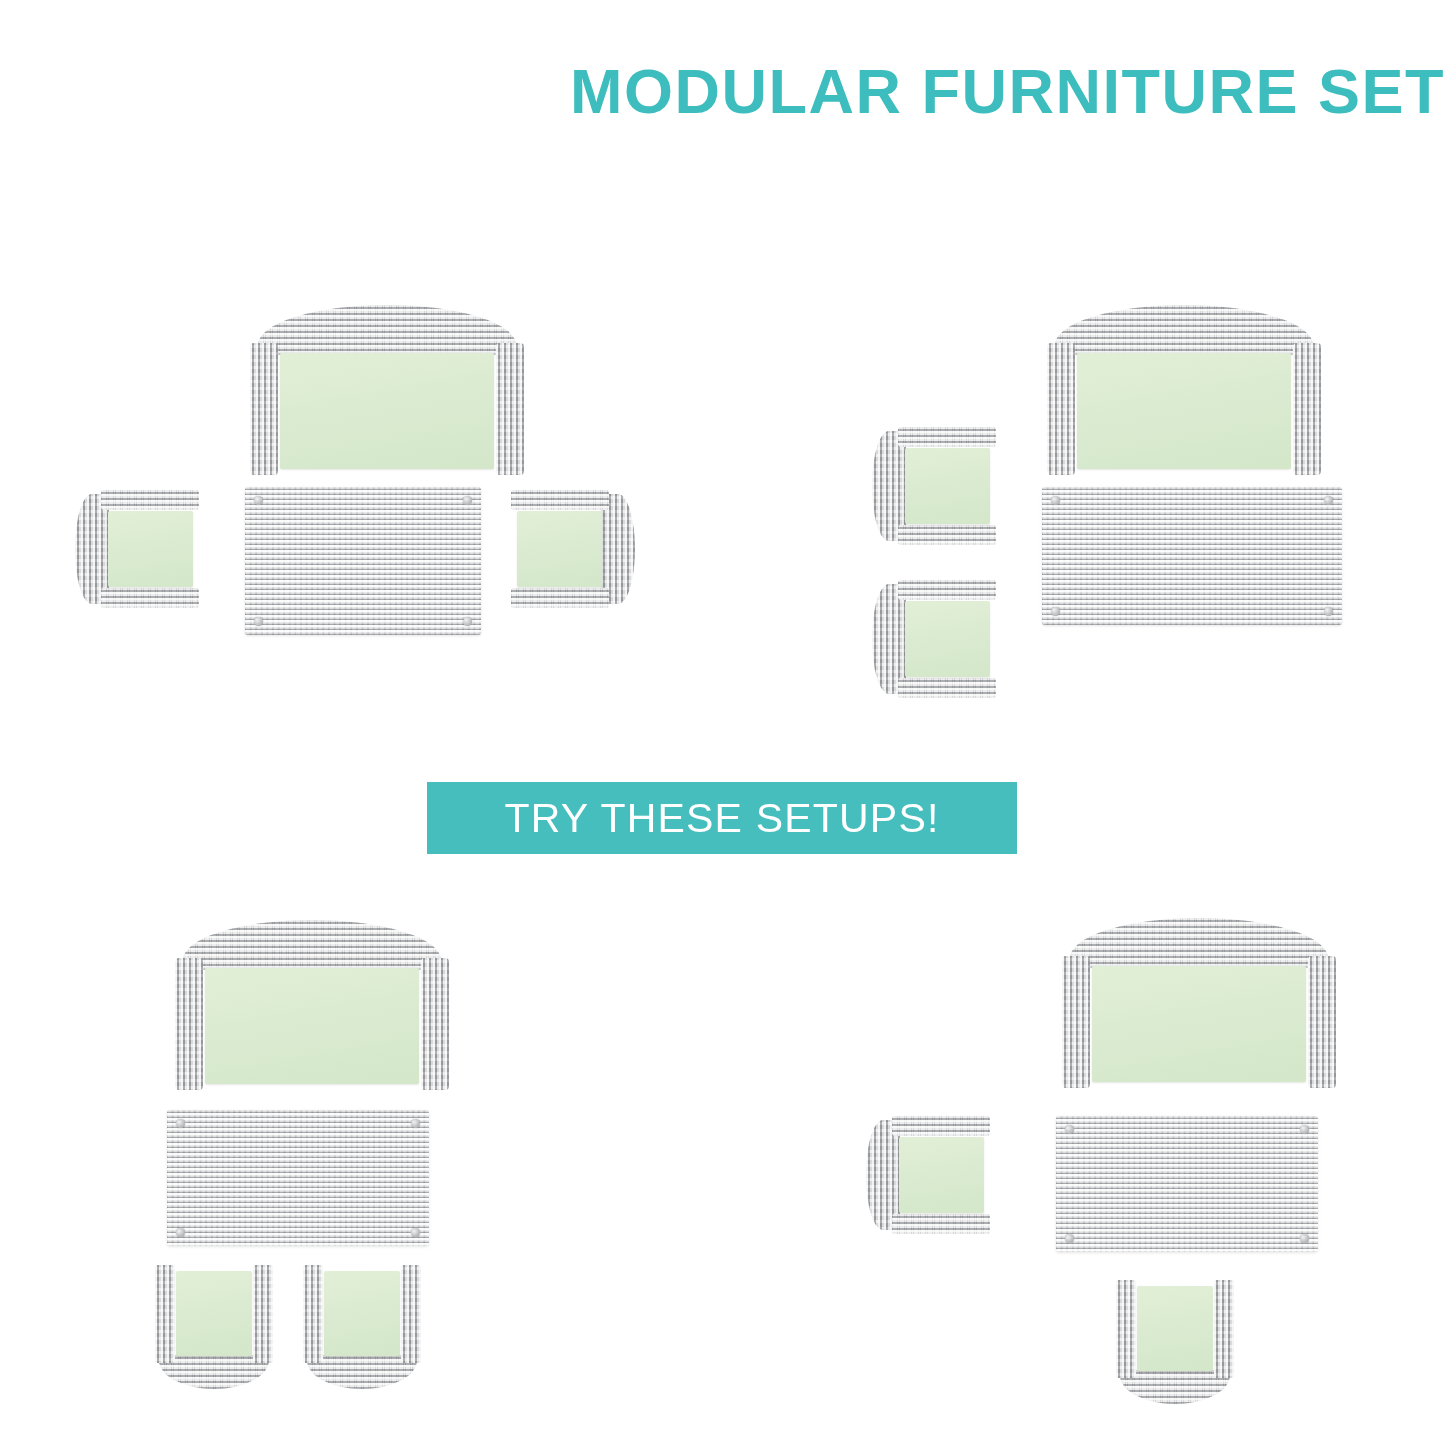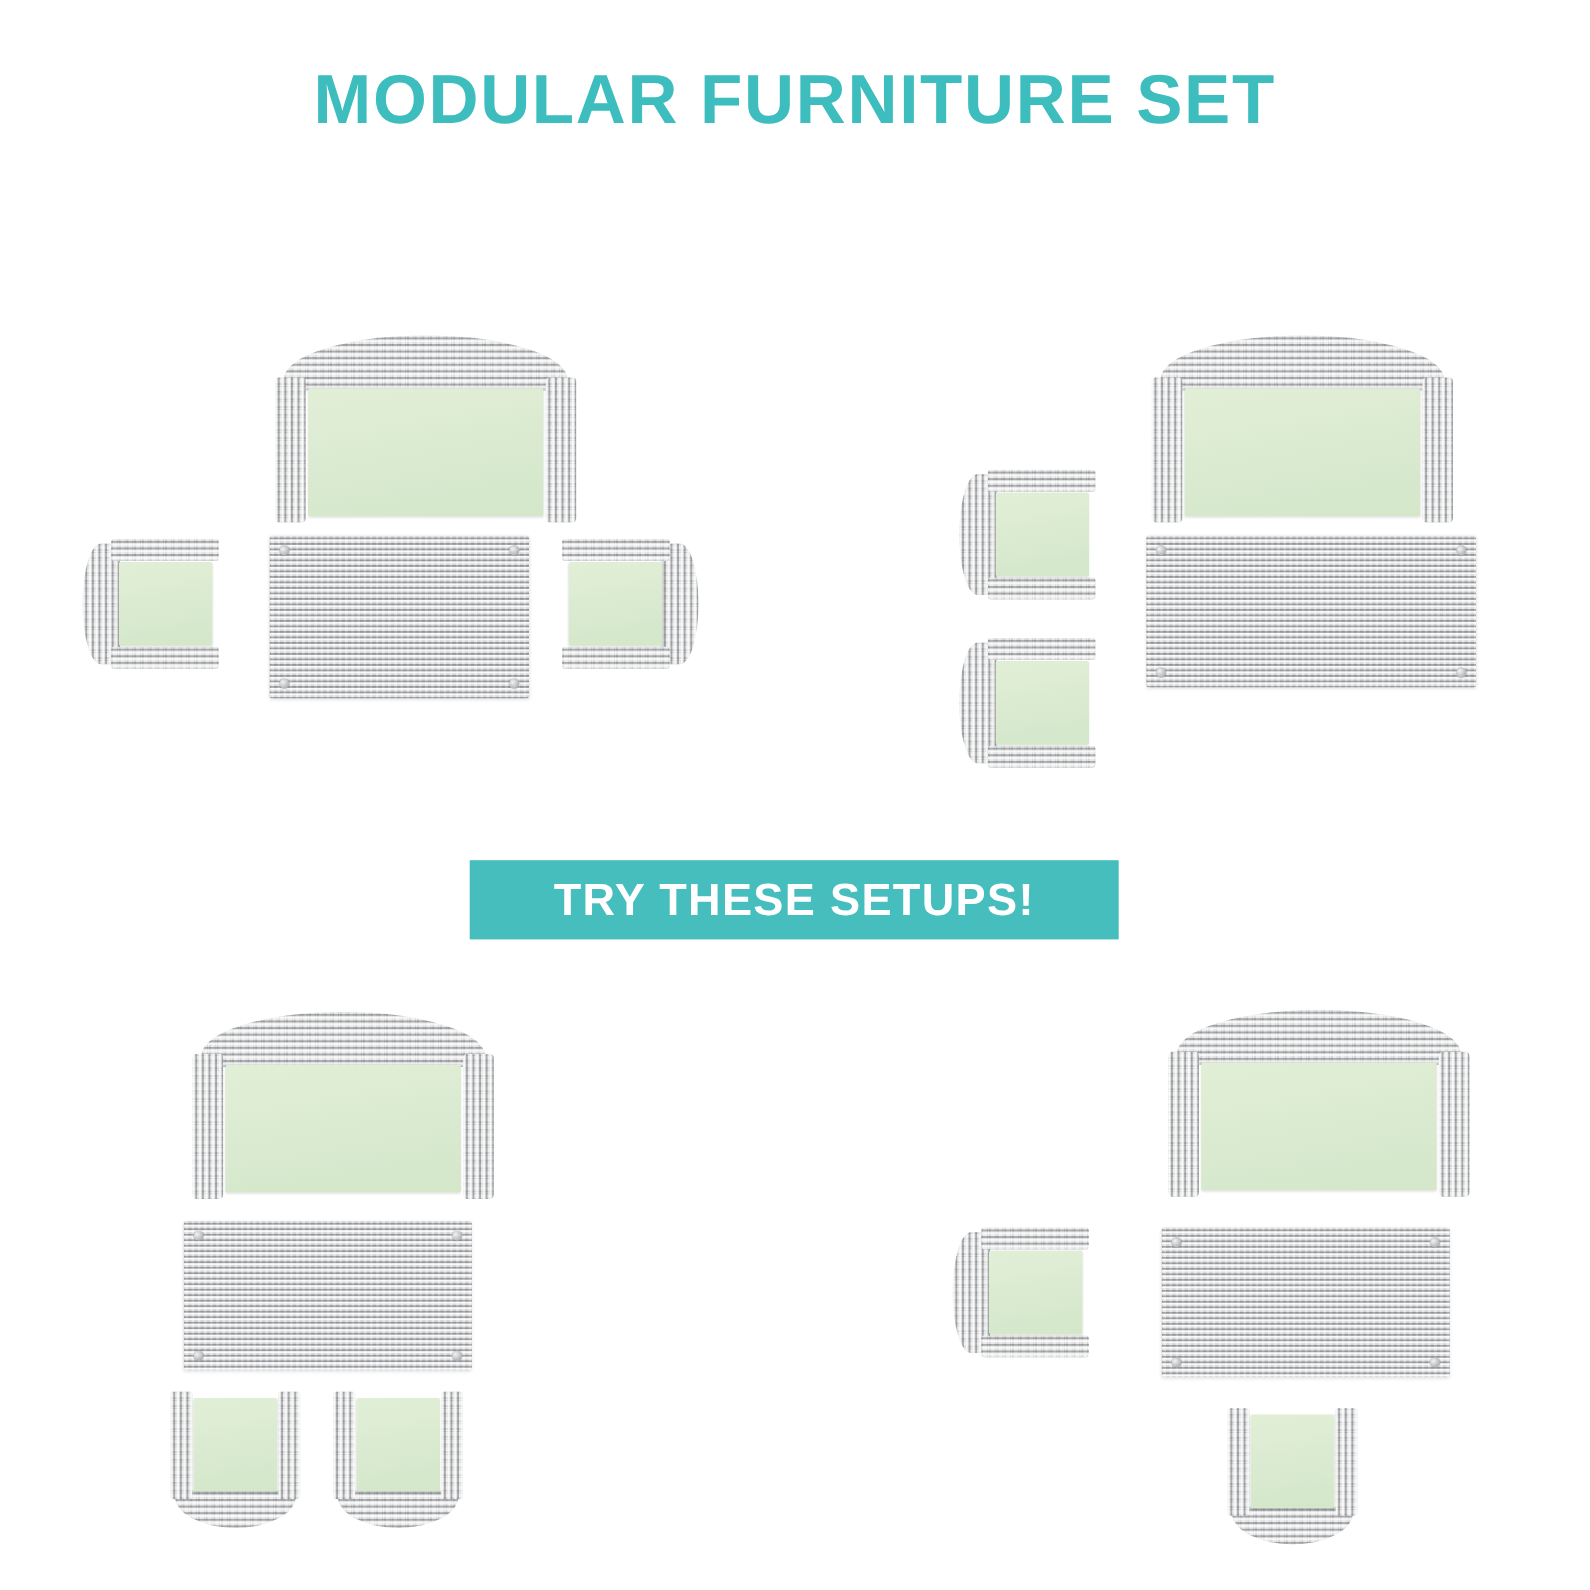--- a/index.html
+++ b/index.html
@@ -14,21 +14,21 @@
     position: relative;
     overflow: hidden;
   }
 
   
   #header {
     position: absolute;
     top: 0; left: 0;
     width: 1445px;
     padding-top: 58px;
-    text-align: center;
+    text-align: right;
   }
   #page-title {
     font-size: 63px;
     font-weight: 700;
     letter-spacing: 1.5px;
     color: #3dbdbd;
     line-height: 1.05;
     margin: 0 0 18px 0;
     font-family: "Liberation Sans", sans-serif;
   }
@@ -50,21 +50,21 @@
     width: 590px;
     height: 72px;
     background: #45bebd;
     display: flex;
     align-items: center;
     justify-content: center;
   }
   #setups-banner-label {
     color: #ffffff;
     font-size: 41px;
-    font-weight: 700;
+    font-weight: 400;
     letter-spacing: 1.2px;
     font-family: "Liberation Sans", sans-serif;
     text-align: center;
   }
 
   
   .arrangement { position: absolute; }
   .piece { position: absolute; }
 
   

